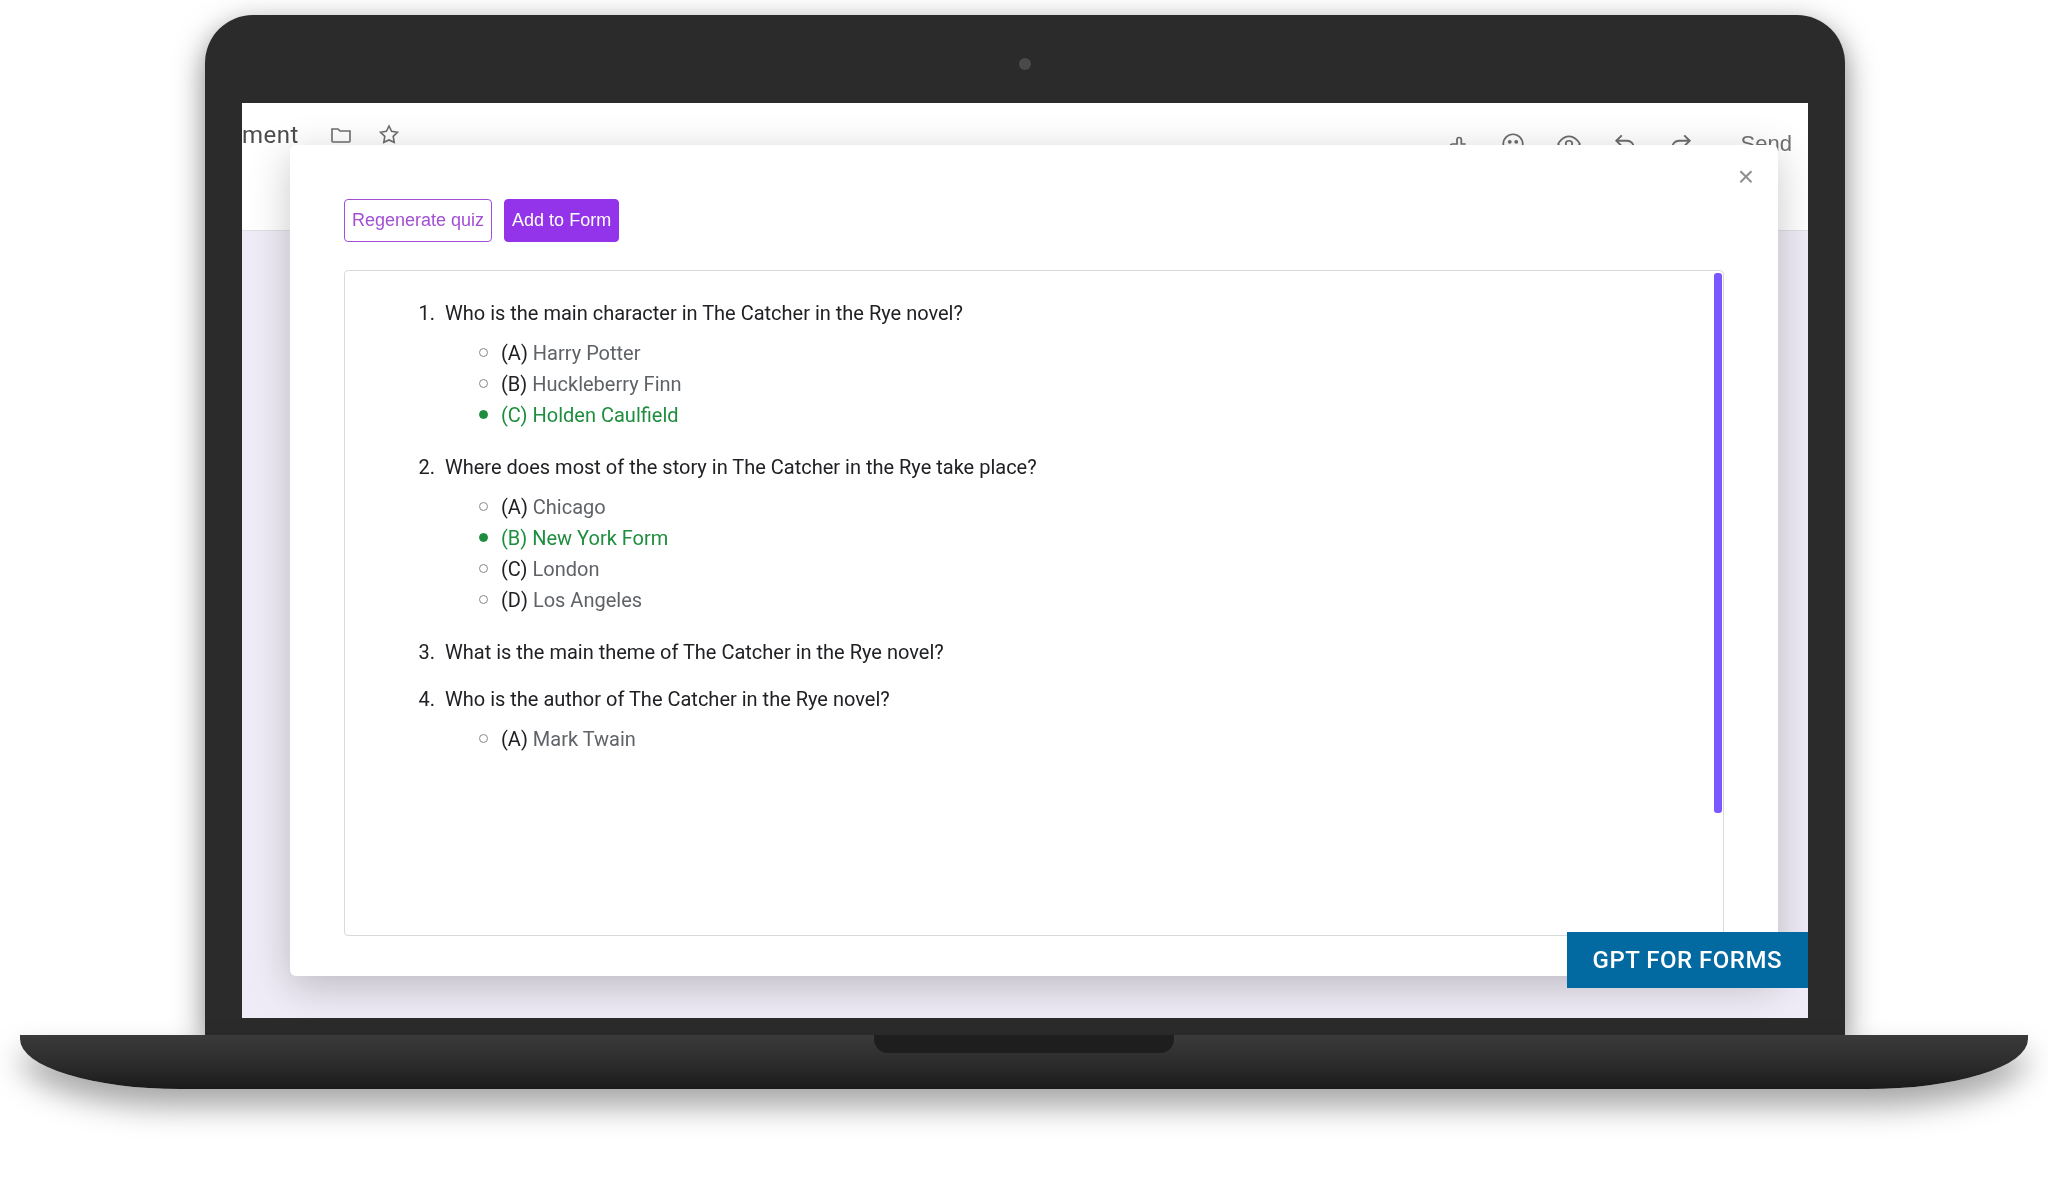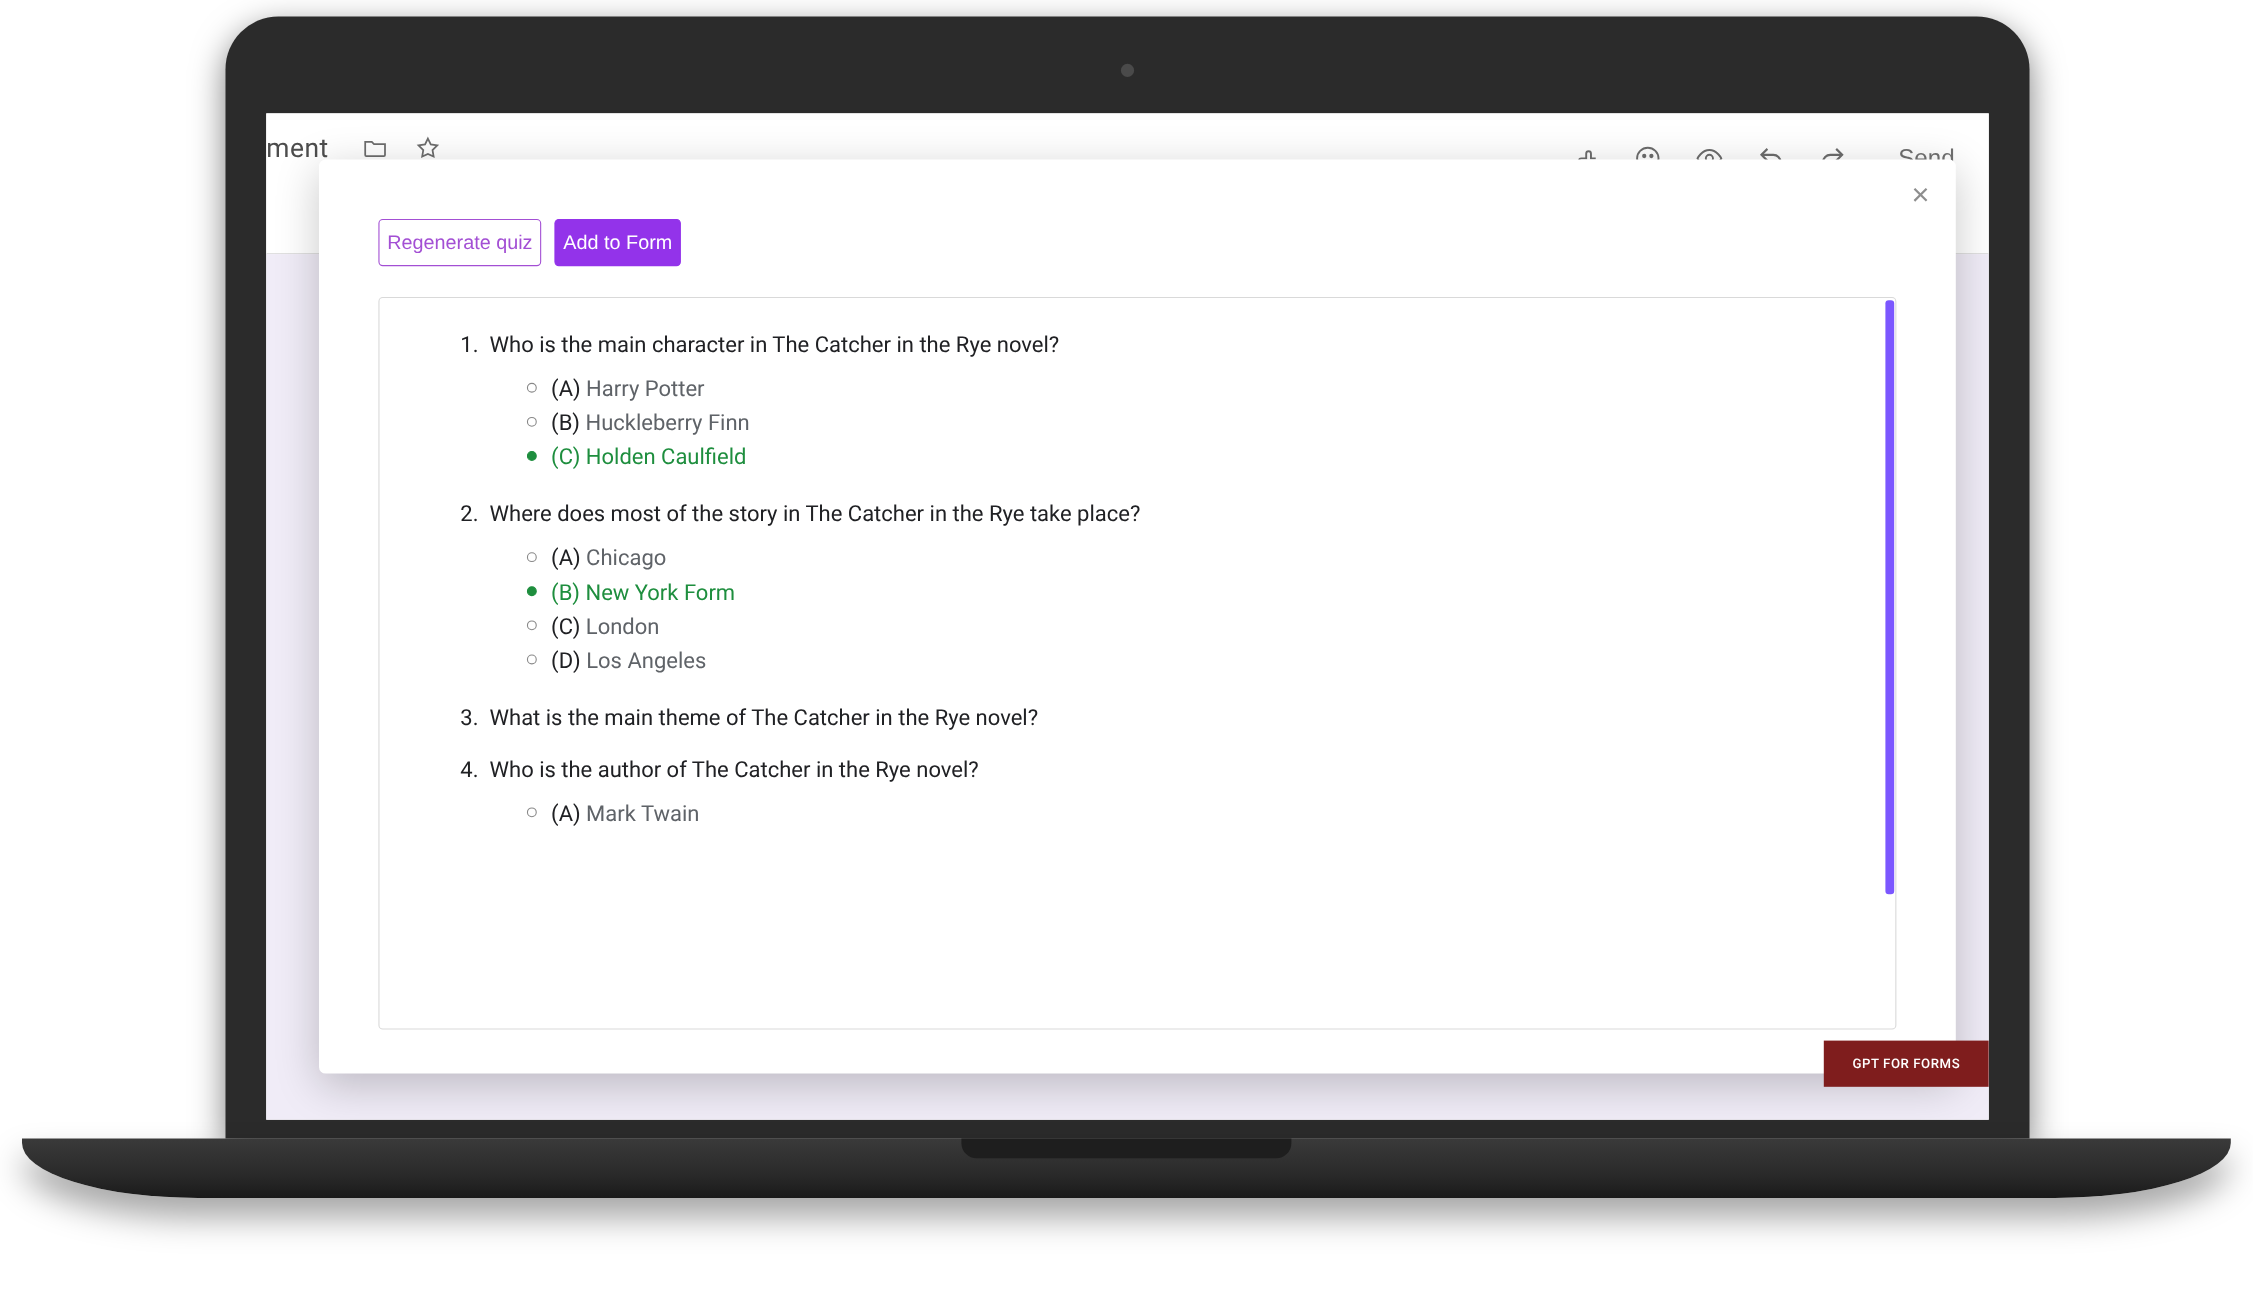--- a/index.html
+++ b/index.html
@@ -88,21 +88,21 @@
       letter-spacing: 0.5px;
     }
     .hdr-icons-left {
       display: flex;
       gap: 20px;
       align-items: center;
       margin-left: 8px;
     }
     .hdr-icons-right {
       position: absolute;
-      right: 31px;
+      right: 16px;
       top: 22px;
       display: flex;
       gap: 28px;
       align-items: center;
       color: #6d6d6d;
     }
     .icon-btn { width: 28px; height: 28px; display:flex;align-items:center;justify-content:center; color:#6d6d6d;}
     .send-btn {
       font-size: 22px;
       color: #707070;
@@ -121,23 +121,23 @@
       top: 558px;
       width: 10px;
       height: 44px;
       background: #7b57c2;
     }
     
     .gpt-badge {
       position: absolute;
       right: 0;
       bottom: 30px;
-      background: #7f1d1d;
+      background: #0369a1;
       color: #ffffff;
-      font-size: 12px;
+      font-size: 24px;
       font-weight: 500;
       letter-spacing: 0.5px;
       padding: 14px 26px;
       z-index: 50;
       cursor: pointer;
     }
     
     .modal {
       position: absolute;
       top: 42px;

